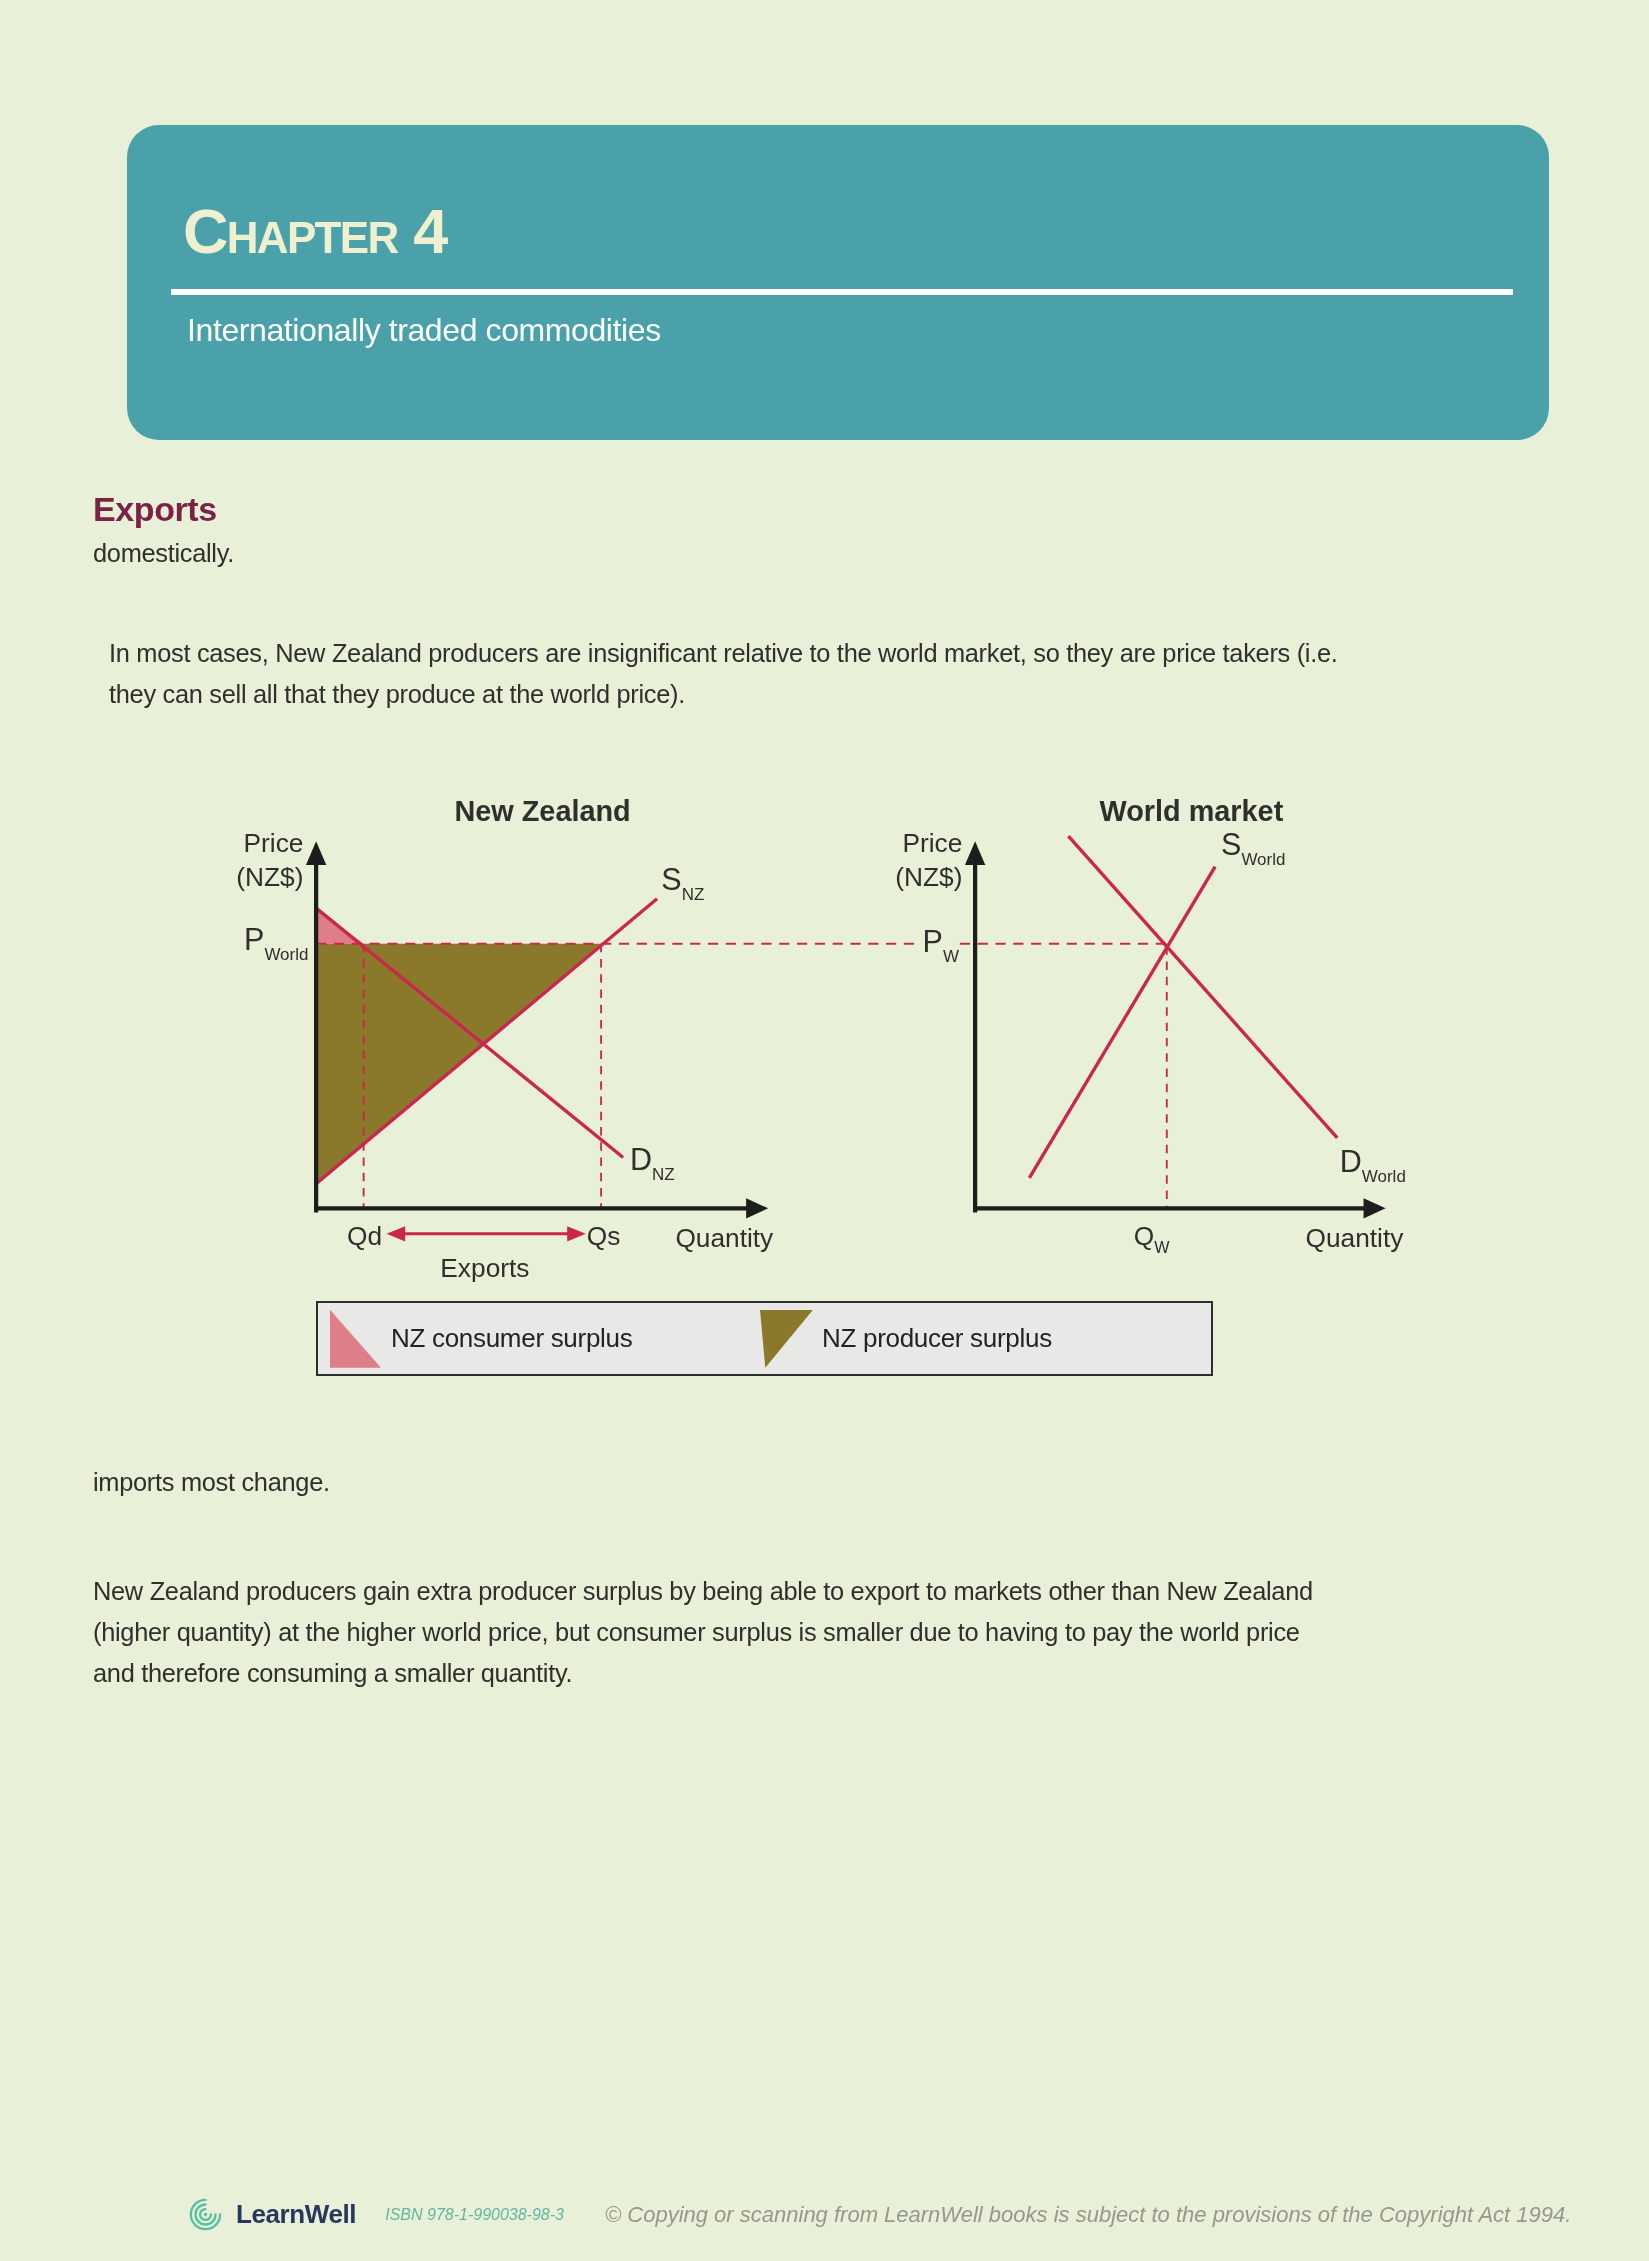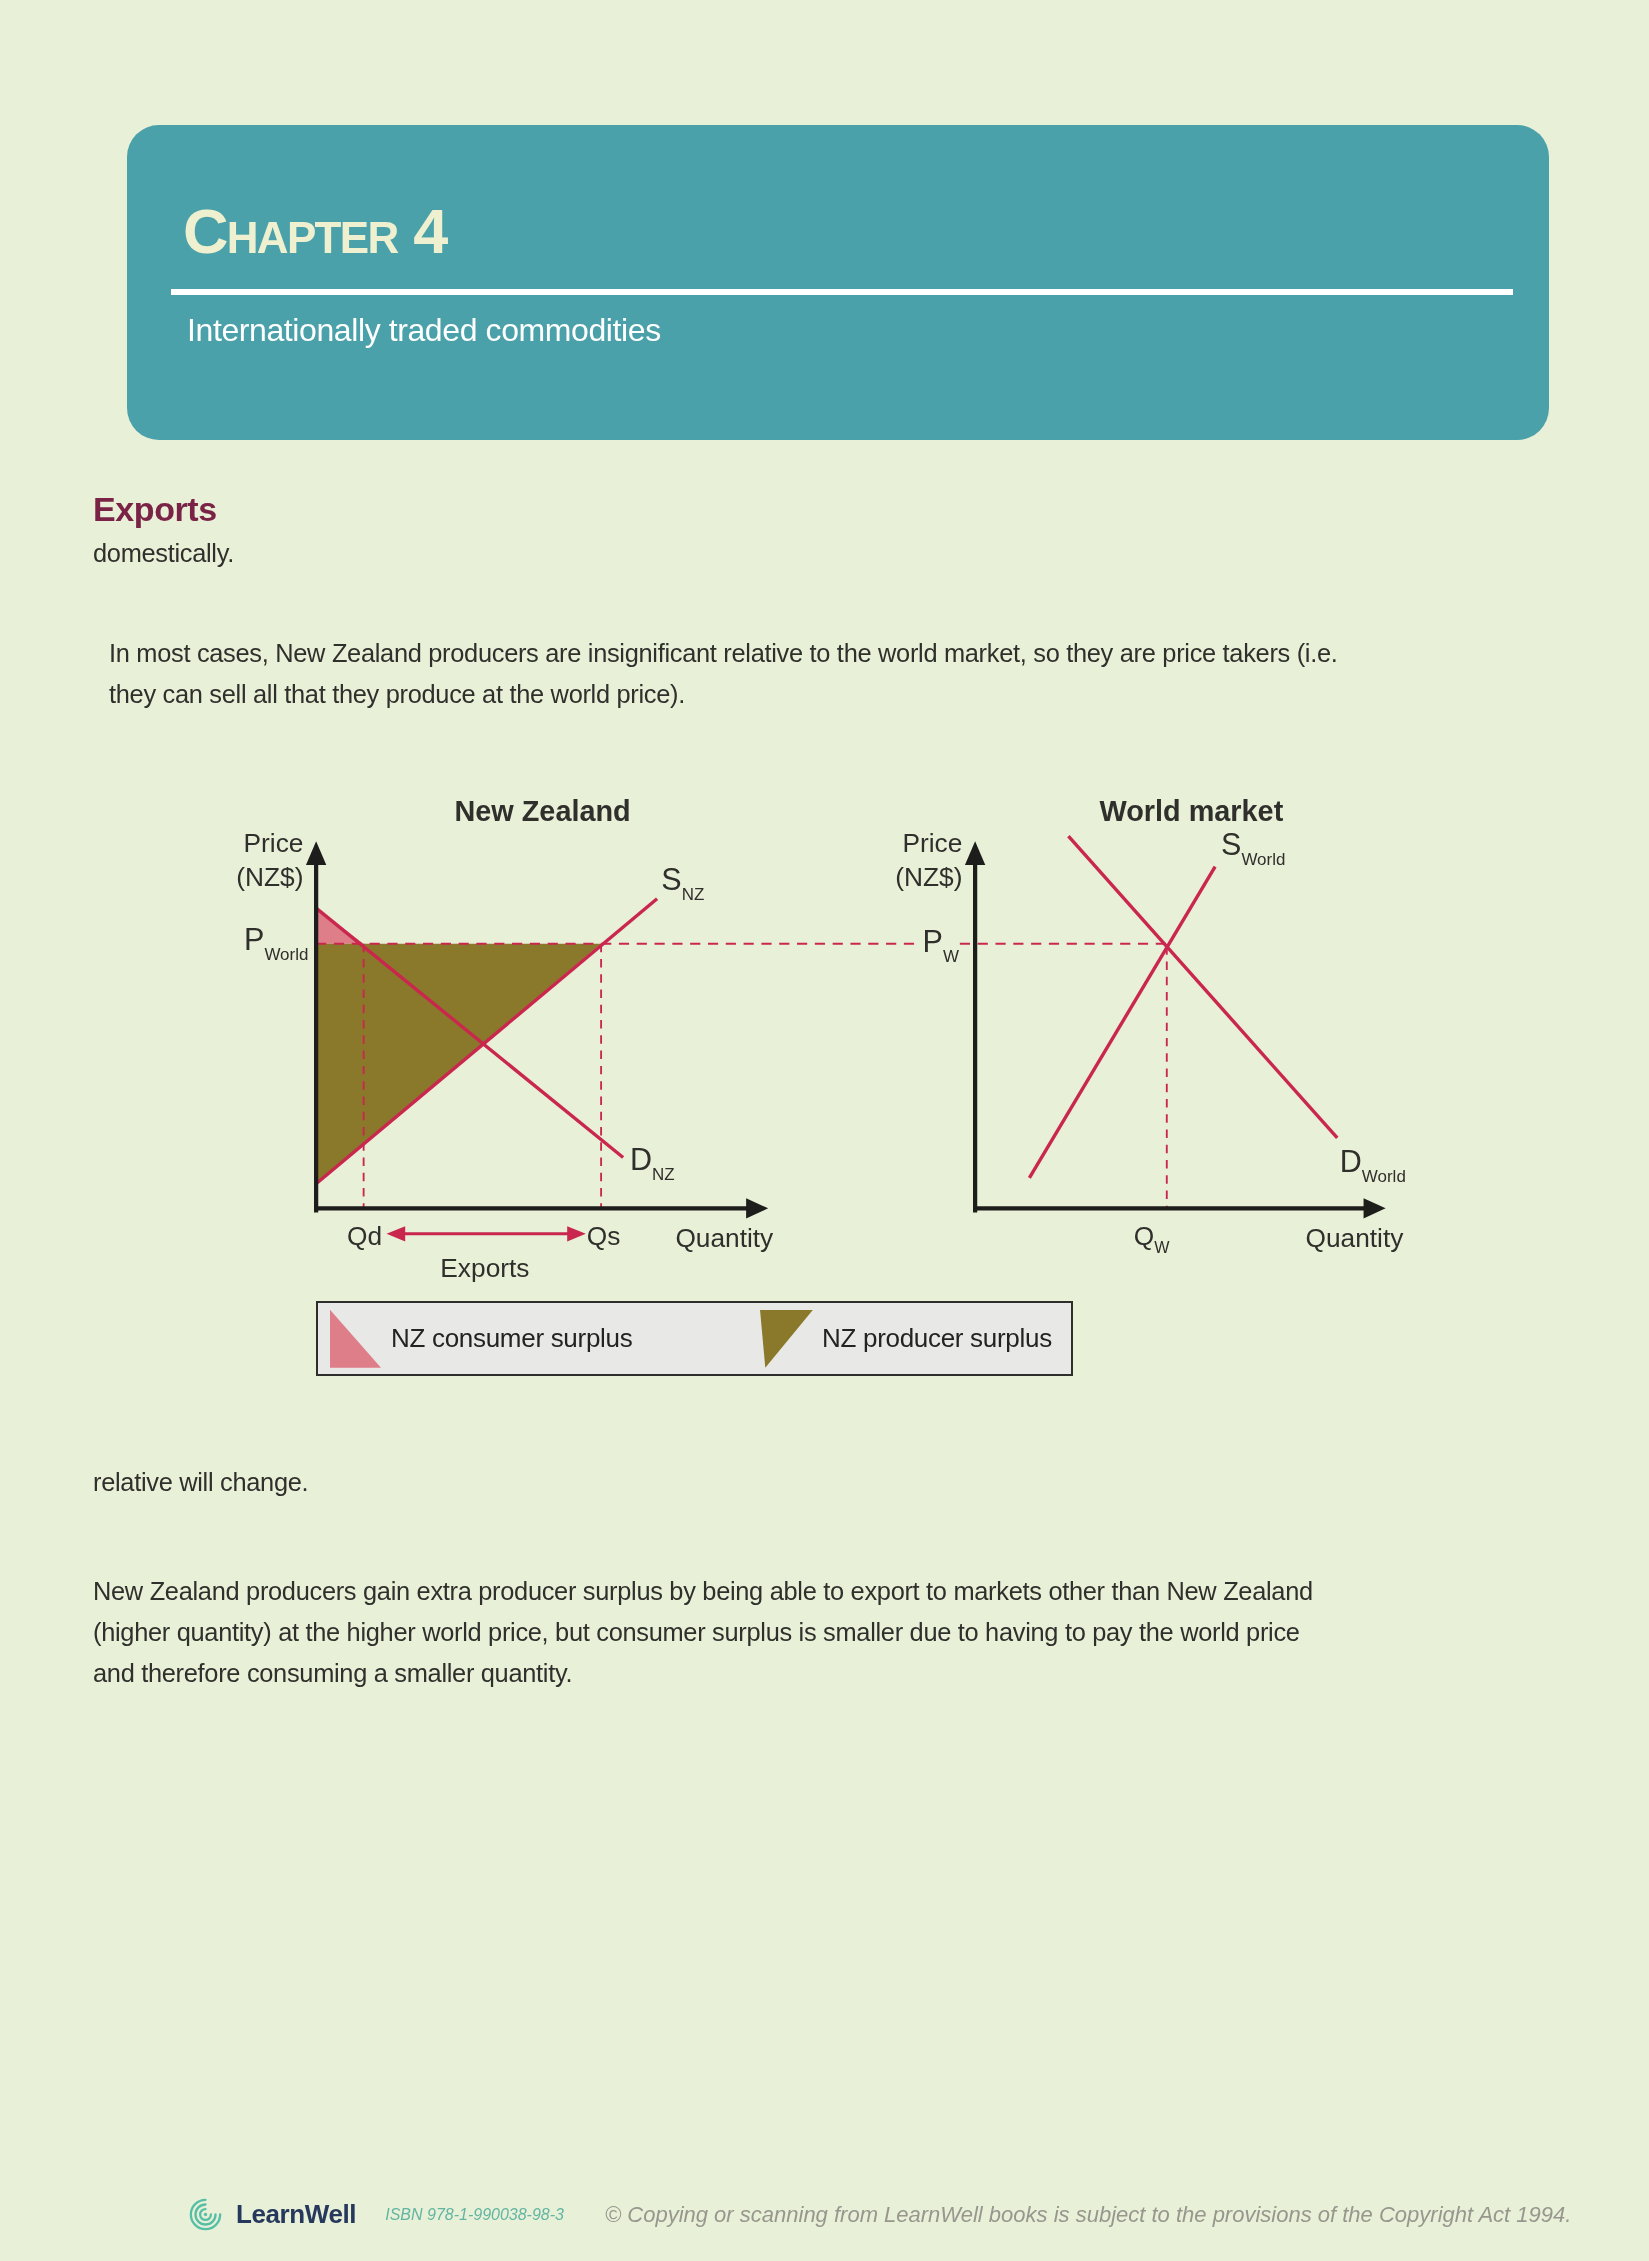--- a/index.html
+++ b/index.html
@@ -33,21 +33,21 @@
   .psfill{fill:#8a792a;stroke:none;}
   .dtitle{font-size:34px;font-weight:bold;fill:#2f2f2c;}
   .dlab{font-size:31px;fill:#2f2f2c;}
   .dmain{font-size:36px;fill:#2f2f2c;}
   .dsub{font-size:20px;fill:#2f2f2c;}
   .qsub{font-size:19px;fill:#2f2f2c;}
   .xarrow{stroke:#c9274e;stroke-width:3.5;fill:none;}
   .xhead{fill:#c9274e;stroke:none;}
 
   
-  .legend{position:absolute;left:316px;top:1301px;width:757px;height:75px;
+  .legend{position:absolute;left:316px;top:1301px;width:897px;height:75px;
           background:#e8e8e6;border:2.5px solid #2e2e2c;box-sizing:border-box;}
   .sw{position:absolute;top:6.8px;width:51px;height:58px;}
   .sw-consumer{left:12px;background:#dd7e88;clip-path:polygon(0 0,0 100%,100% 100%);}
   .sw-producer{left:442px;width:53px;background:#8a792a;clip-path:polygon(0 0,100% 0,10% 100%);}
   .legtext{position:absolute;top:20.3px;font-size:26px;color:#232320;letter-spacing:-0.3px;white-space:nowrap;}
   .lt-consumer{left:73px;}
   .lt-producer{left:504px;}
 
   
   .footer{position:absolute;left:187px;top:2196px;display:flex;align-items:center;}
@@ -137,21 +137,21 @@
   </svg>
 
   <div class="legend">
     <div class="sw sw-consumer"></div>
     <div class="legtext lt-consumer">NZ consumer surplus</div>
     <div class="sw sw-producer"></div>
     <div class="legtext lt-producer">NZ producer surplus</div>
   </div>
 
   <div class="para" style="top:1462px;">
-    <div class="bodyline">relative will change.</div>
+    <div class="bodyline">imports most change.</div>
   </div>
 
   <div class="para" style="top:1563px;margin-top:8px;">
     <div class="bodyline">New Zealand producers gain extra producer surplus by being able to export to markets other than New Zealand</div>
     <div class="bodyline">(higher quantity) at the higher world price, but consumer surplus is smaller due to having to pay the world price</div>
     <div class="bodyline">and therefore consuming a smaller quantity.</div>
   </div>
 
   <div class="footer">
     <svg width="37" height="37" viewBox="0 0 48 48">

